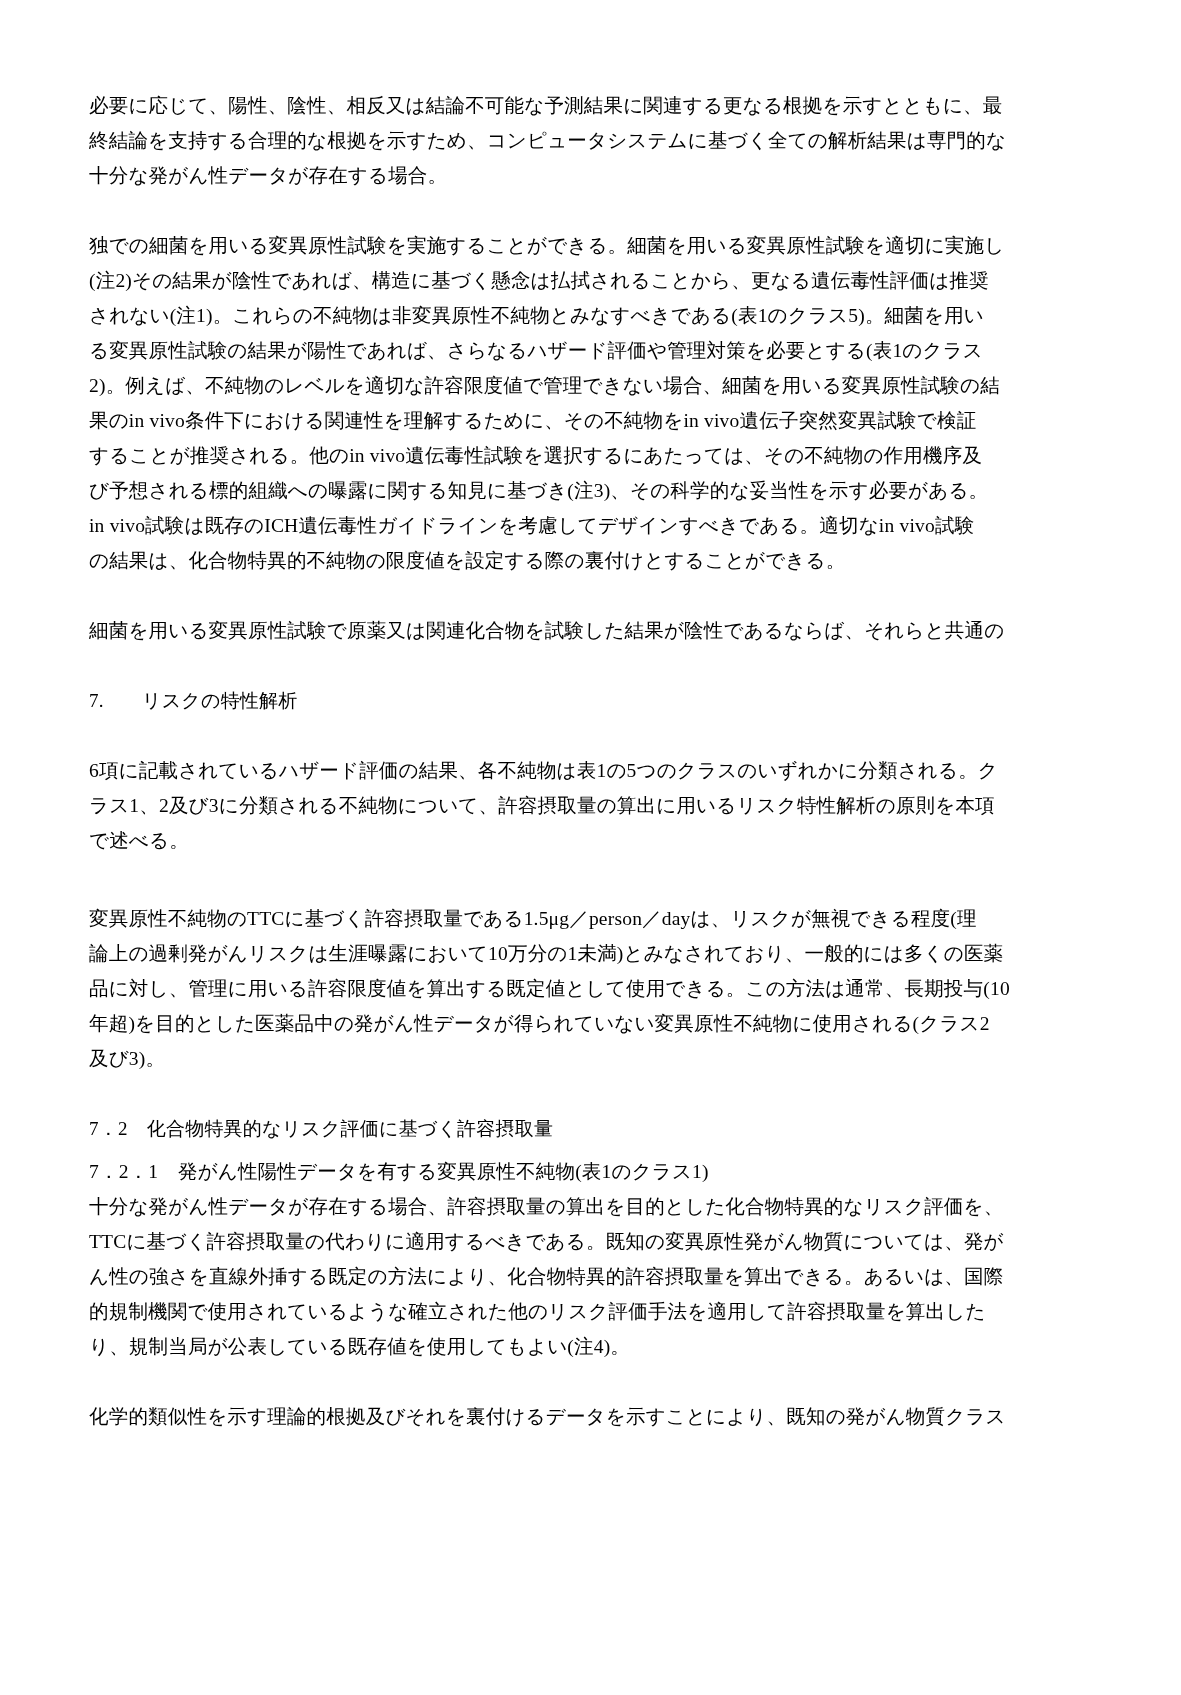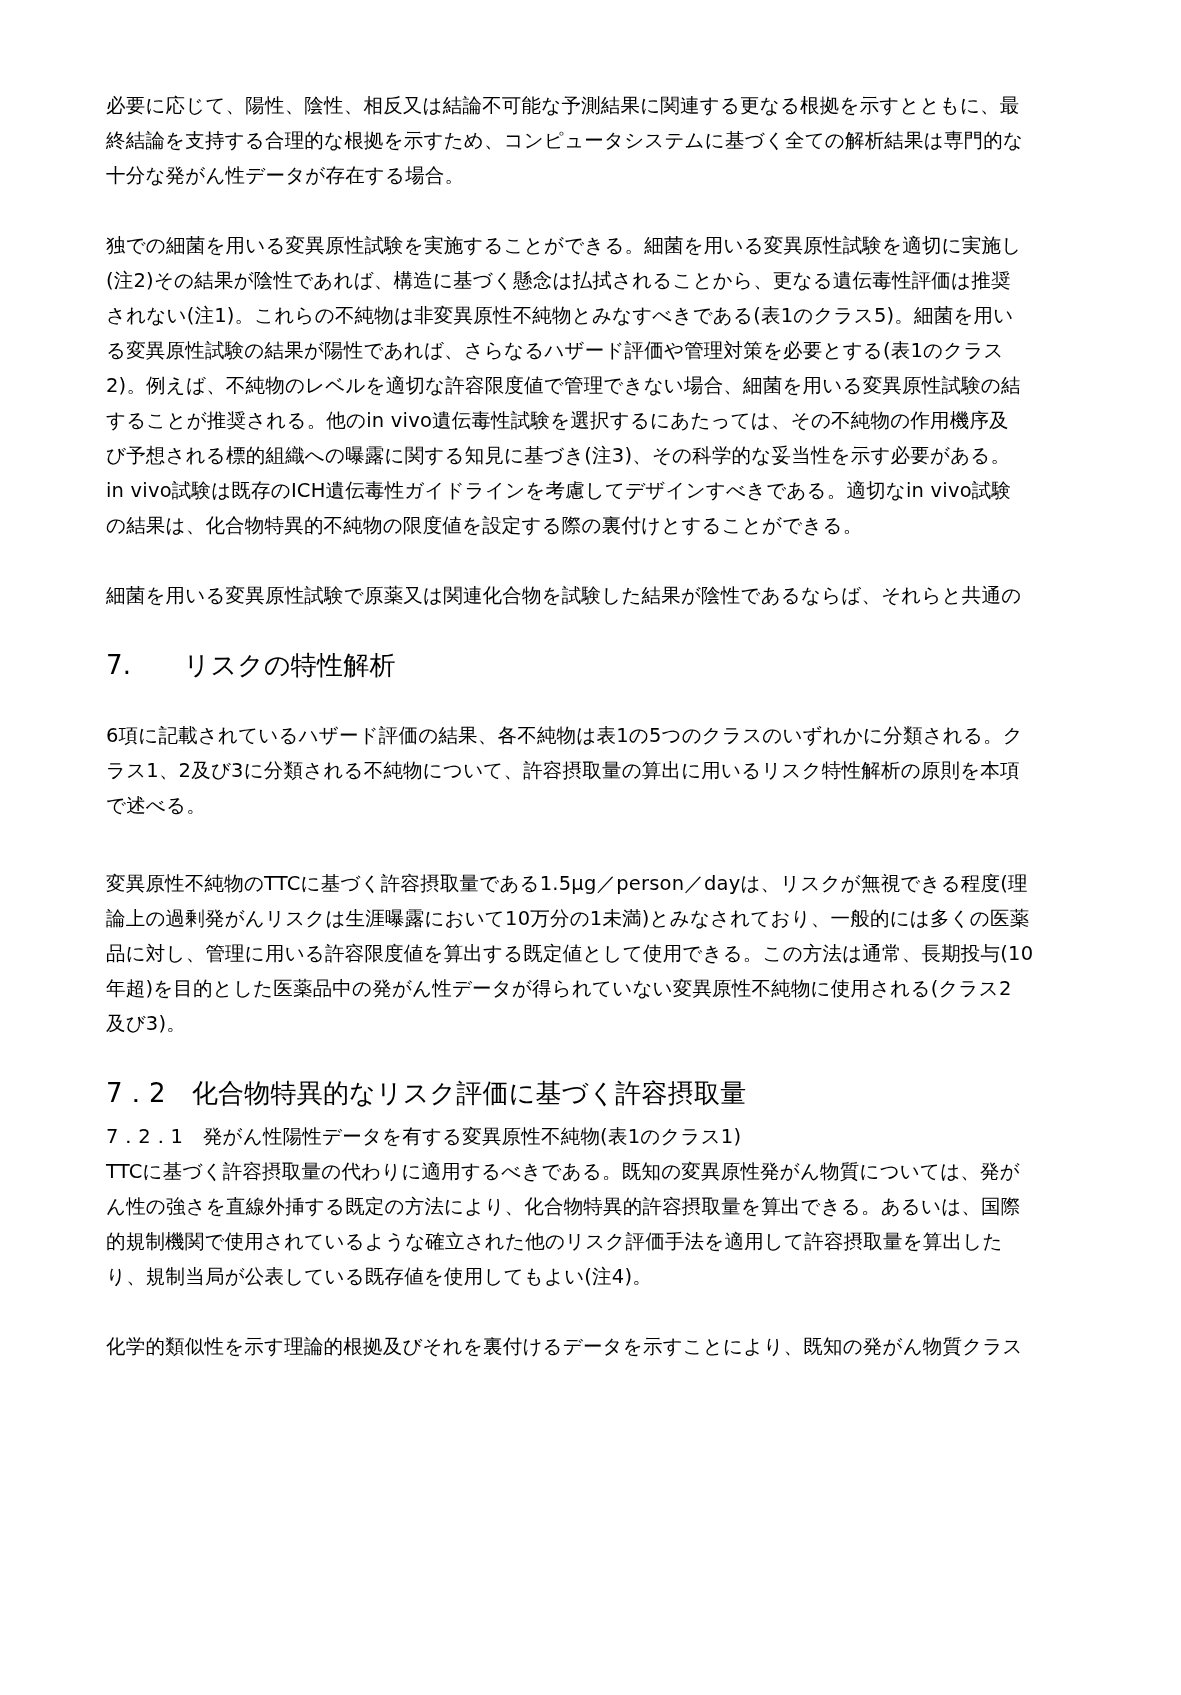--- a/index.html
+++ b/index.html
@@ -10,40 +10,41 @@
     body {
       width: 1181px;
       height: 1695px;
       position: relative;
       overflow: hidden;
       color: #000000;
       font-family: "DejaVu Sans", "Liberation Sans", sans-serif;
     }
     .page {
       position: absolute;
-      left: 106px;
+      left: 89px;
       top: 88px;
       width: 1010px;
+      font-family: Liberation Serif, serif;
     }
     .para {
       margin: 0;
     }
     .line {
       display: block;
       height: 35px;
       line-height: 35px;
       font-size: 19.5px;
       white-space: nowrap;
       letter-spacing: 0.2px;
     }
     .gap {
       height: 35px;
     }
     .heading .line {
-      font-size: 26px;
+      font-size: 19px;
     }
   </style>
 </head>
 <body>
 
 <div class="page">
 
   <div class="para">
     <span class="line">必要に応じて、陽性、陰性、相反又は結論不可能な予測結果に関連する更なる根拠を示すとともに、最</span>
     <span class="line">終結論を支持する合理的な根拠を示すため、コンピュータシステムに基づく全ての解析結果は専門的な</span>
@@ -51,20 +52,21 @@
   </div>
 
   <div class="gap"></div>
 
   <div class="para">
     <span class="line">独での細菌を用いる変異原性試験を実施することができる。細菌を用いる変異原性試験を適切に実施し</span>
     <span class="line">(注2)その結果が陰性であれば、構造に基づく懸念は払拭されることから、更なる遺伝毒性評価は推奨</span>
     <span class="line">されない(注1)。これらの不純物は非変異原性不純物とみなすべきである(表1のクラス5)。細菌を用い</span>
     <span class="line">る変異原性試験の結果が陽性であれば、さらなるハザード評価や管理対策を必要とする(表1のクラス</span>
     <span class="line">2)。例えば、不純物のレベルを適切な許容限度値で管理できない場合、細菌を用いる変異原性試験の結</span>
+    <span class="line">果のin vivo条件下における関連性を理解するために、その不純物をin vivo遺伝子突然変異試験で検証</span>
     <span class="line">することが推奨される。他のin vivo遺伝毒性試験を選択するにあたっては、その不純物の作用機序及</span>
     <span class="line">び予想される標的組織への曝露に関する知見に基づき(注3)、その科学的な妥当性を示す必要がある。</span>
     <span class="line">in vivo試験は既存のICH遺伝毒性ガイドラインを考慮してデザインすべきである。適切なin vivo試験</span>
     <span class="line">の結果は、化合物特異的不純物の限度値を設定する際の裏付けとすることができる。</span>
   </div>
 
   <div class="gap"></div>
 
   <div class="para">
     <span class="line">細菌を用いる変異原性試験で原薬又は関連化合物を試験した結果が陰性であるならば、それらと共通の</span>
@@ -100,20 +102,21 @@
   <div class="gap"></div>
 
   <div class="para heading">
     <span class="line">7．2　化合物特異的なリスク評価に基づく許容摂取量</span>
   </div>
 
   <div class="gap" style="height:8px"></div>
 
   <div class="para">
     <span class="line">7．2．1　発がん性陽性データを有する変異原性不純物(表1のクラス1)</span>
+    <span class="line">十分な発がん性データが存在する場合、許容摂取量の算出を目的とした化合物特異的なリスク評価を、</span>
     <span class="line">TTCに基づく許容摂取量の代わりに適用するべきである。既知の変異原性発がん物質については、発が</span>
     <span class="line">ん性の強さを直線外挿する既定の方法により、化合物特異的許容摂取量を算出できる。あるいは、国際</span>
     <span class="line">的規制機関で使用されているような確立された他のリスク評価手法を適用して許容摂取量を算出した</span>
     <span class="line">り、規制当局が公表している既存値を使用してもよい(注4)。</span>
   </div>
 
   <div class="gap"></div>
 
   <div class="para">
     <span class="line">化学的類似性を示す理論的根拠及びそれを裏付けるデータを示すことにより、既知の発がん物質クラス</span>

